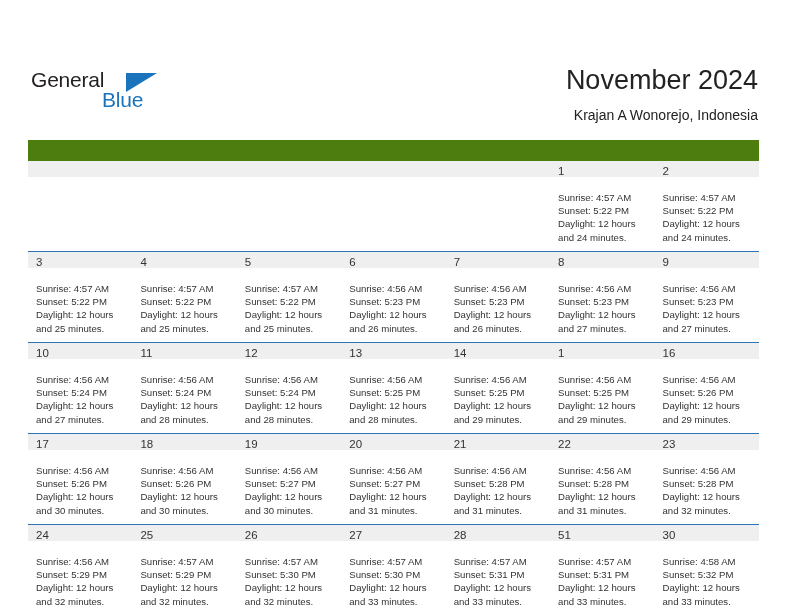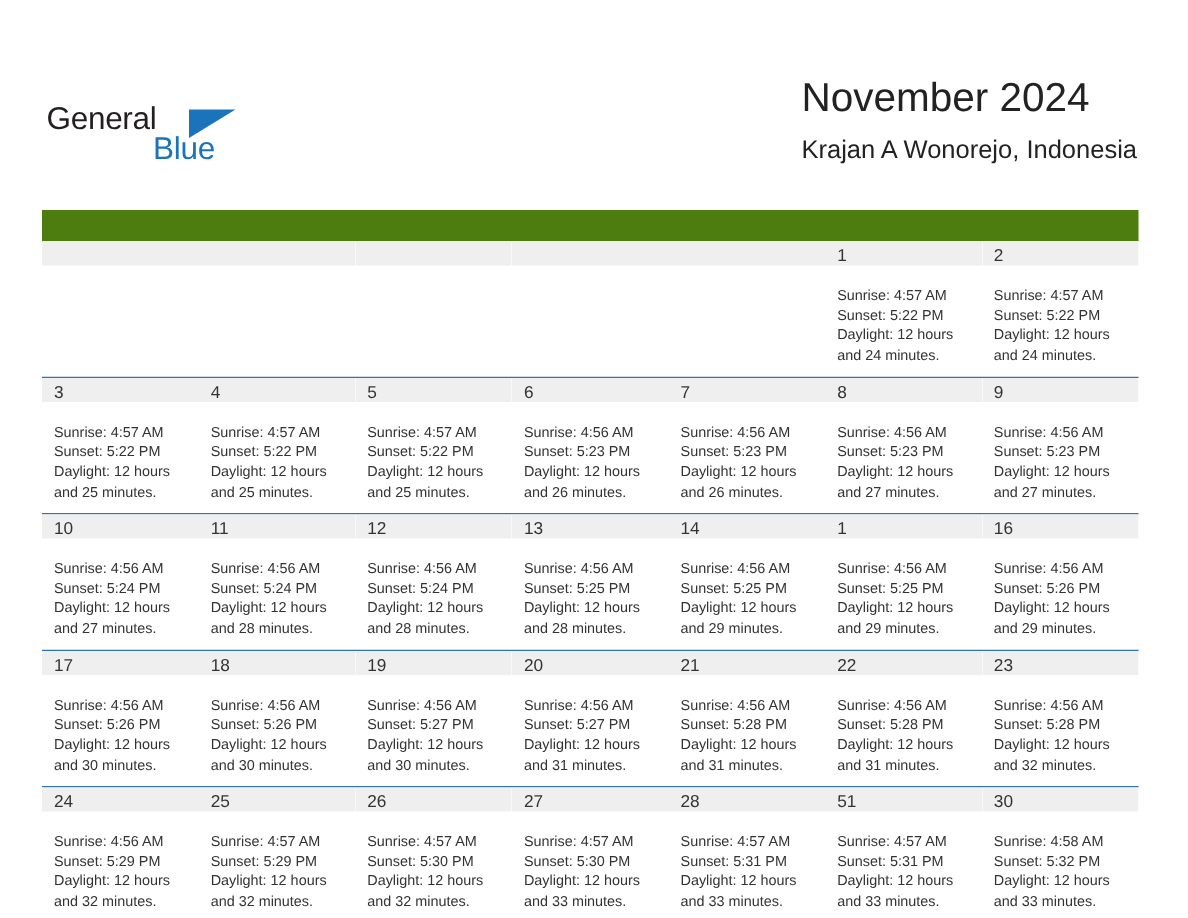--- a/index.html
+++ b/index.html
@@ -61,32 +61,33 @@
     top: 5px;
     width: 0;
     height: 0;
     border-left: 31px solid #1b74bb;
     border-bottom: 19px solid transparent;
   }
 
   .title-block {
     position: absolute;
     right: 34px;
-    top: 13px;
+    top: 28px;
+    text-align: right;
   }
   .cal-title {
     font-size: 27px;
     font-weight: normal;
     color: #222222;
     line-height: 34px;
     white-space: nowrap;
   }
   .cal-subtitle {
     margin-top: 9px;
-    font-size: 17px;
+    font-size: 14px;
     font-weight: normal;
     color: #222222;
     line-height: 18px;
     white-space: nowrap;
   }
 
   
   .calendar {
     position: absolute;
     left: 28px;

